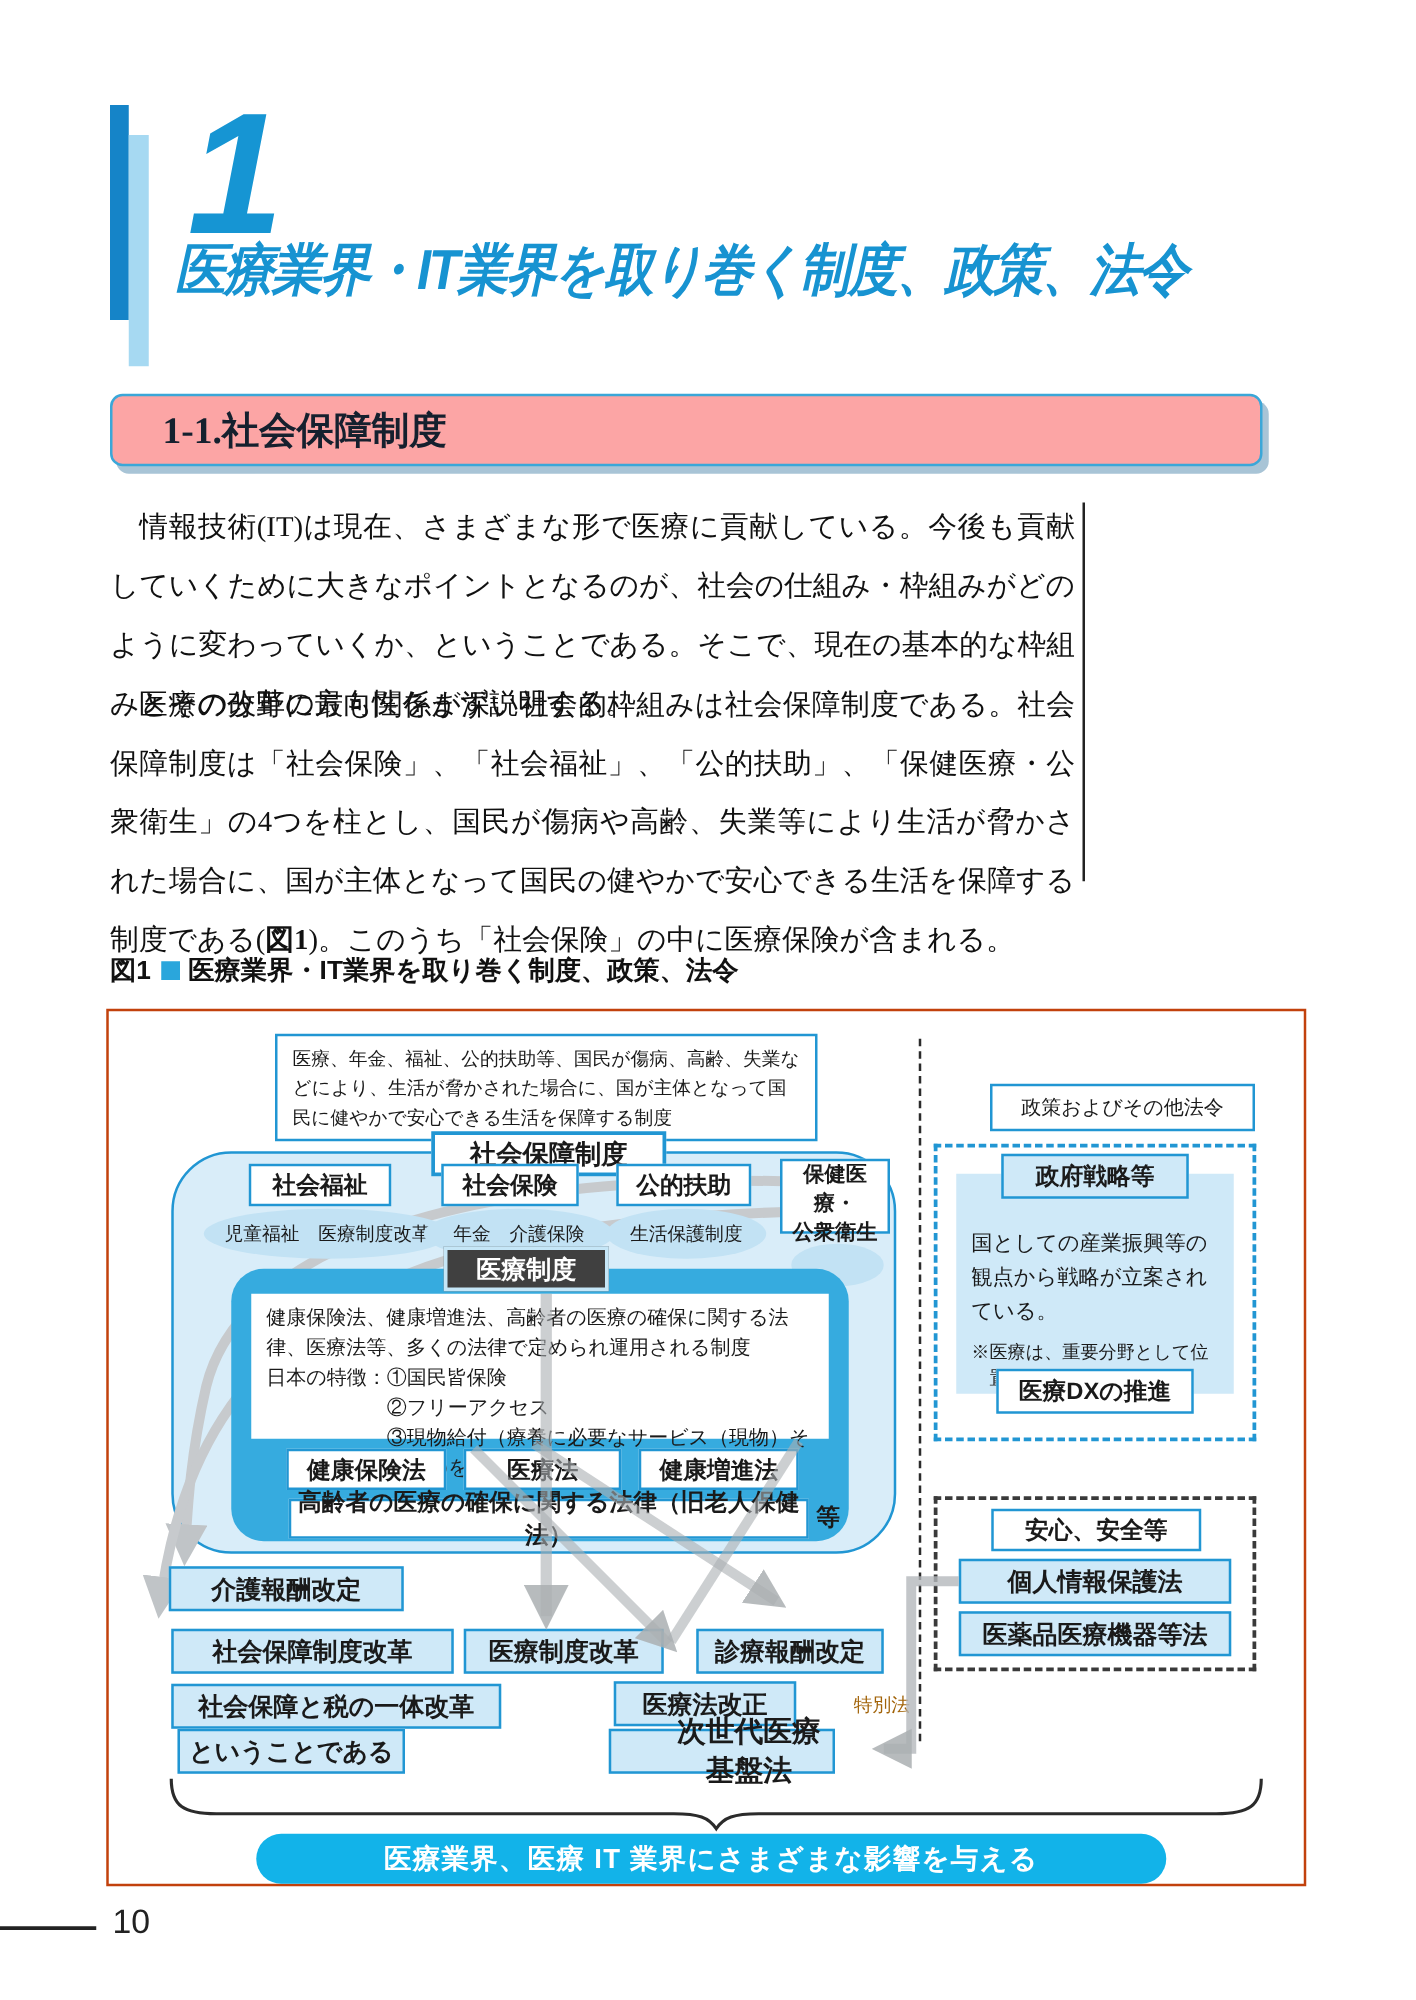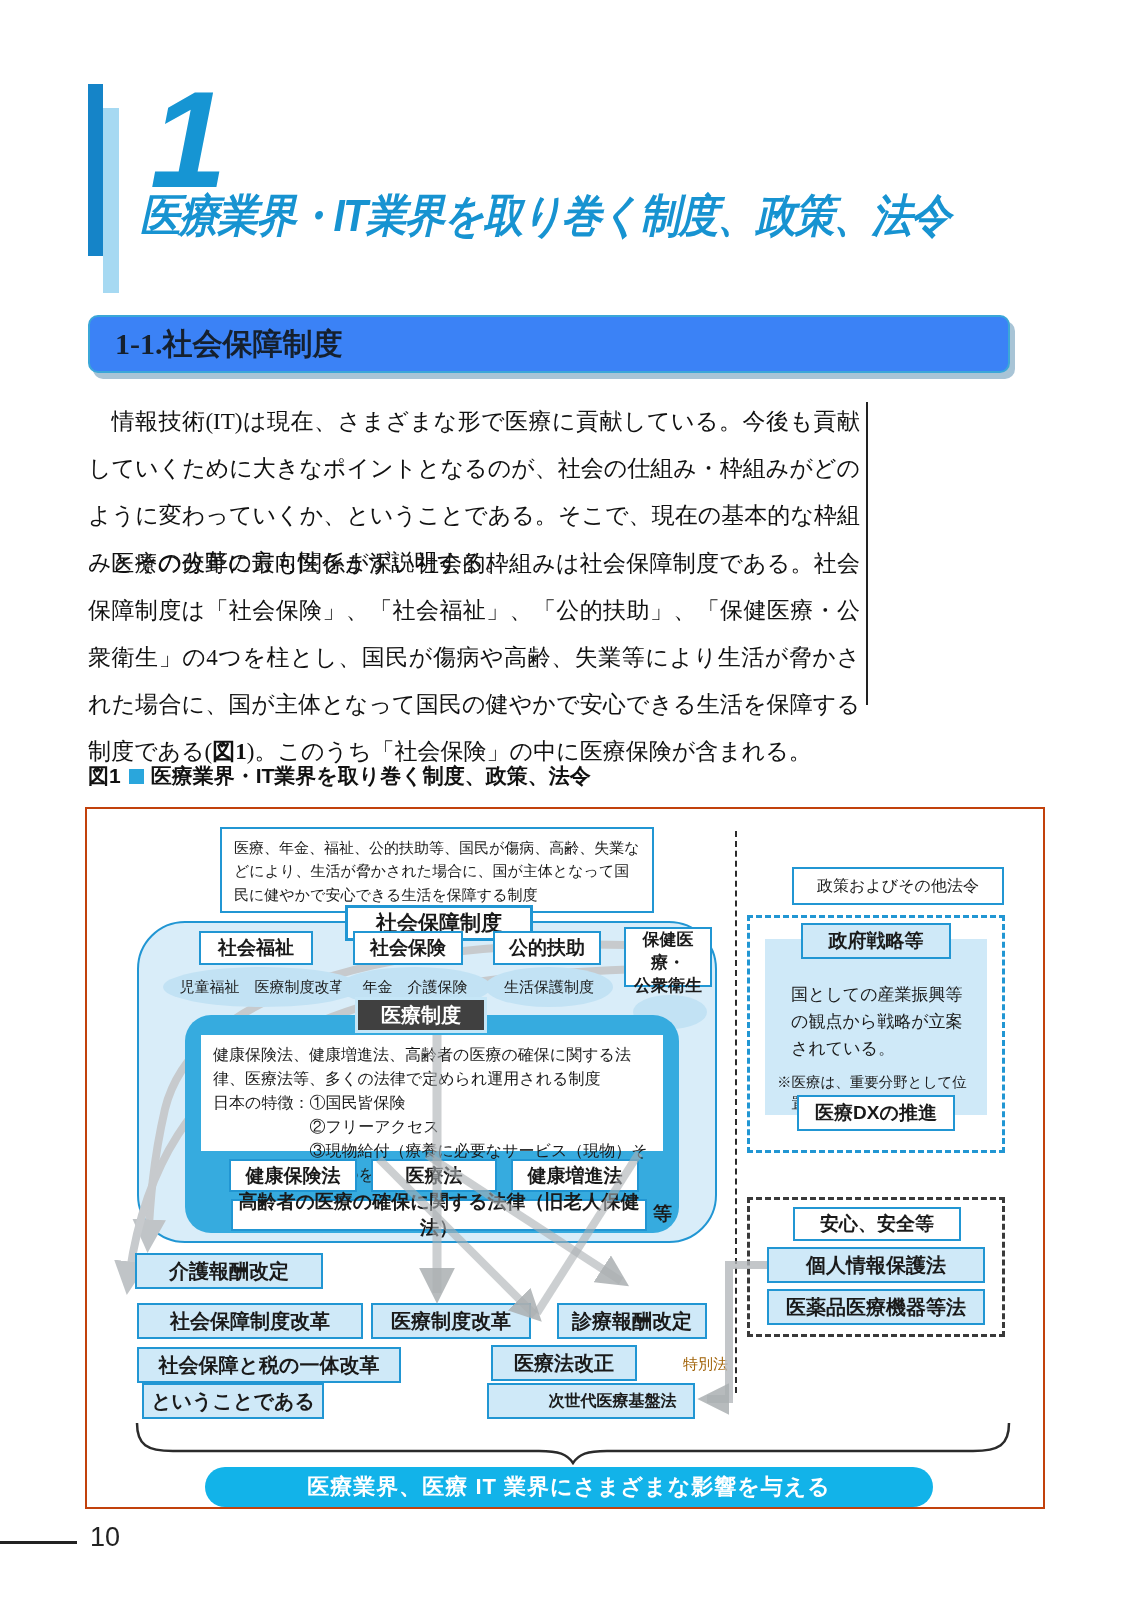--- a/index.html
+++ b/index.html
@@ -7,45 +7,45 @@
         font-family:"Liberation Sans",sans-serif;color:#1a1a1a;}
   .ab{position:absolute;box-sizing:border-box;}
   .flexc{display:flex;align-items:center;justify-content:center;}
   
   .bar-dark{background:#1584c8;}
   .bar-light{background:#a6d9f2;}
   .chapter-num{font-size:138px;font-weight:bold;font-style:italic;color:#1695d3;line-height:1;}
   .chapter-title{font-size:45px;font-weight:bold;font-style:italic;color:#1793d1;
                  white-space:nowrap;letter-spacing:-2px;transform:scaleX(.9);transform-origin:left;}
   
-  .sec-head{background:#3b82f6;border:2.5px solid #3ba7d8;border-radius:10px;
+  .sec-head{background:#fca5a5;border:2.5px solid #3ba7d8;border-radius:10px;
             box-shadow:5px 6px 0 #a8c4d6;font-family:"Liberation Serif",serif;
             font-weight:bold;font-size:30px;color:#15202e;display:flex;align-items:center;
-            padding-left:25px;}
+            padding-left:40px;}
   
   .body-text{font-family:"Liberation Serif","DejaVu Serif",serif;font-size:23px;
              line-height:47px;text-align:justify;color:#111;}
   .vrule{background:#222;}
   
   .fig-caption{font-size:21px;font-weight:bold;color:#111;display:flex;align-items:center;}
   .cap-square{display:inline-block;width:15px;height:15px;background:#2aa6dc;margin:0 7px 0 8px;}
   .figure{border:2px solid #c2410c;background:#fff;}
   .bw{background:#fff;border:2.5px solid #2196d3;font-weight:bold;text-align:center;}
   .bl{background:#cfe9f8;border:2.5px solid #2196d3;font-weight:bold;text-align:center;}
   .container-big{background:#d9edf9;border:2.5px solid #2196d3;border-radius:48px;}
   .ellipse{background:#c2e2f4;border-radius:50%;}
   .ellipse-txt{font-size:15px;color:#1a1a1a;white-space:nowrap;}
   .dark-box{background:#36abdf;border-radius:26px;}
   .iryo-label{background:#404040;border:3px solid #c5e6f7;color:#fff;font-weight:bold;font-size:20px;}
   .white-txt-box{background:#fff;font-size:16px;line-height:1.5;color:#1a1a1a;padding:8px 12px;}
   .dashed-blue{border:3px dashed #2196d3;}
   .dashed-black{border:3px dashed #3a3a3a;}
   .dashed-vline{border-left:2.5px dashed #2b2b2b;width:0;}
   .light-fill{background:#cfe9f8;}
-  .strategy-text{font-size:17px;line-height:1.6;color:#1a1a1a;margin-left:14px;}
+  .strategy-text{font-size:17px;line-height:1.6;color:#1a1a1a;}
   .strategy-note{font-size:14.5px;line-height:1.45;margin-top:9px;text-indent:-1em;padding-left:1em;}
   .banner{background:#12b3e9;border-radius:22px;color:#fff;font-weight:bold;font-size:22px;letter-spacing:1px;}
   .etc{font-size:19px;font-weight:bold;color:#1a1a1a;}
   .small-note{font-size:15px;color:#a16207;}
   .footer-num{font-size:27px;color:#222;}
   .footer-line{background:#222;}
   svg{position:absolute;left:0;top:0;overflow:visible;}
 </style>
 </head>
 <body>
@@ -195,21 +195,21 @@
     <div class="ab bl flexc" style="left:50px;top:538px;width:264px;height:36px;font-size:20px;">
         <span>社会保障と税の一体改革</span>
       </div>
     <div class="ab bl flexc" style="left:404px;top:536px;width:146px;height:36px;font-size:20px;">
         <span>医療法改正</span>
       </div>
     <div class="ab small-note" style="left:596px;top:546px;">特別法</div>
     <div class="ab bl flexc" style="left:55px;top:574px;width:182px;height:36px;font-size:20px;">
         <span>ということである</span>
       </div>
-    <div class="ab bl flexc" style="left:400px;top:574px;width:208px;height:36px;font-size:16px;padding-left:43px;">
+    <div class="ab bl flexc" style="left:400px;top:574px;width:181px;height:36px;font-size:23px;padding-left:43px;">
         <span>次世代医療基盤法</span>
       </div>
 
     <svg width="960" height="702" viewBox="0 0 960 702" style="pointer-events:none;">
       <defs>
         <marker id="ahf" viewBox="0 0 10 10" refX="7" refY="5" markerWidth="4" markerHeight="4" orient="auto">
           <path d="M0,0 L10,5 L0,10 z" fill="rgba(170,175,178,0.85)"></path>
         </marker>
       </defs>
       <line x1="350" y1="226" x2="350" y2="484" stroke="rgba(170,175,178,0.6)" stroke-width="9" marker-end="url(#ahf)"></line>

